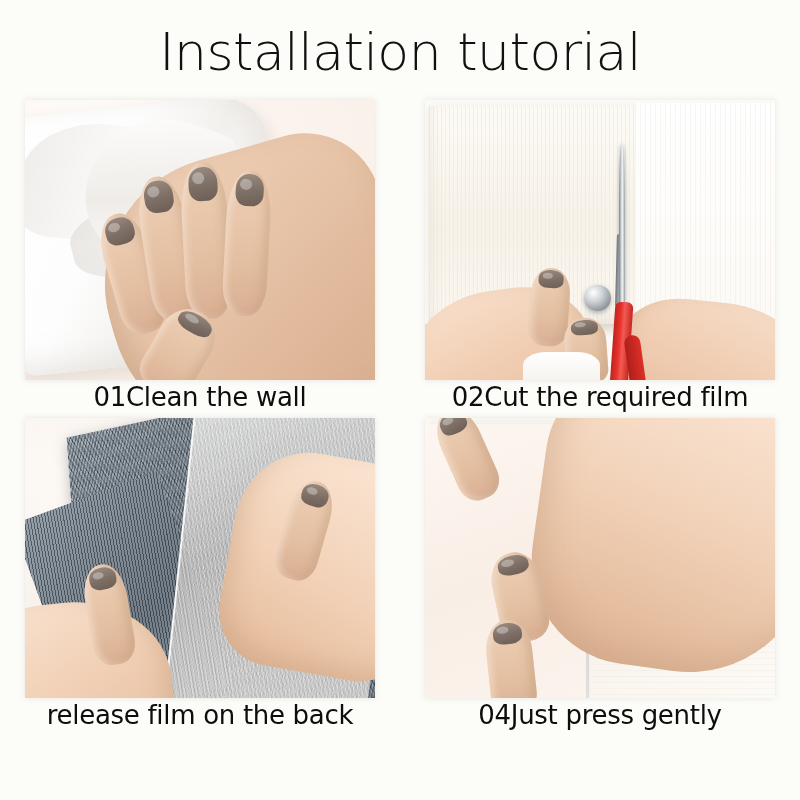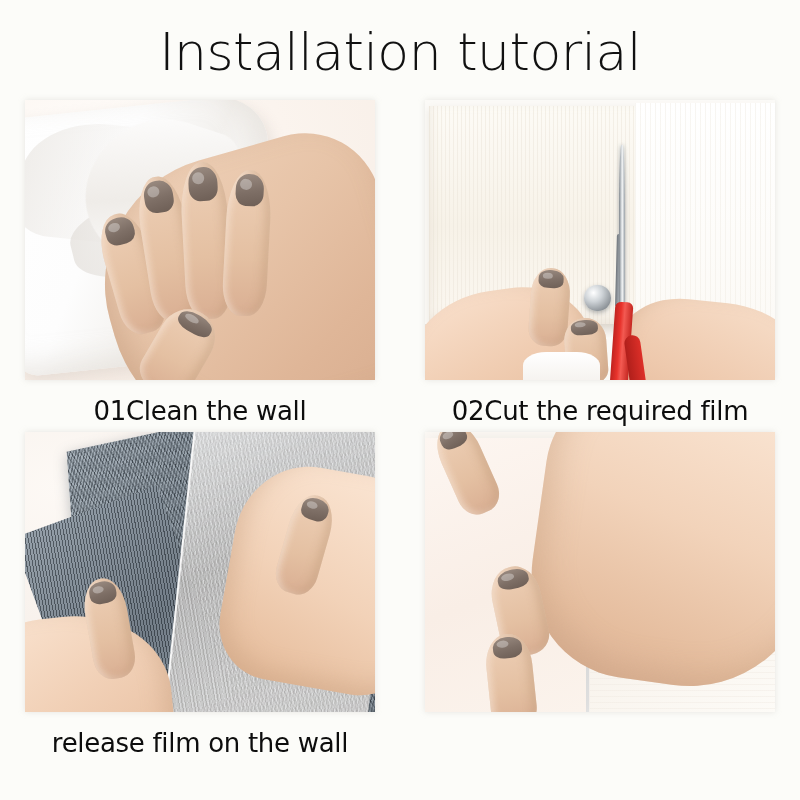--- a/index.html
+++ b/index.html
@@ -45,21 +45,20 @@
   }
 
   .caption {
     width:400px;
     text-align:center;
     font-family:"DejaVu Sans", sans-serif;
     font-weight:400;
     font-size:26px;
     line-height:34px;
     color:#0d0d0d;
-    padding-top:14px;
     letter-spacing:-0.3px;
   }
   .caption .line { display:block; }
 
   
   .p1-wall {
     position:absolute; inset:0;
     background:
       radial-gradient(ellipse 120% 90% at 20% 15%, #fffdfb 0%, #fbf4ee 45%, #f6ece4 100%);
   }
@@ -377,37 +376,40 @@
         <div class="p3-handL"></div>
         <div class="p3-handR"></div>
         <div class="finger p3-f1">
             <div class="nail"></div>
           </div>
         <div class="finger p3-f2">
             <div class="nail"></div>
           </div>
       </div>
       <div class="caption">
-        <span class="line">release film on the wall</span>
+        <span class="line">release film on the back</span>
       </div>
     </div>
 
     <div class="step-cell">
       <div class="photo">
         <div class="p4-bg"></div>
         <div class="p4-left"></div>
         <div class="p4-right"></div>
         <div class="p4-seam"></div>
         <div class="p4-hand"></div>
         <div class="finger p4-f1">
             <div class="nail"></div>
           </div>
         <div class="finger p4-f2">
             <div class="nail"></div>
           </div>
         <div class="finger p4-f3">
             <div class="nail"></div>
           </div>
       </div>
+      <div class="caption">
+        <span class="line">04Just press gently</span>
+      </div>
     </div>
 
   </div>
 </div>
 
 </body></html>

